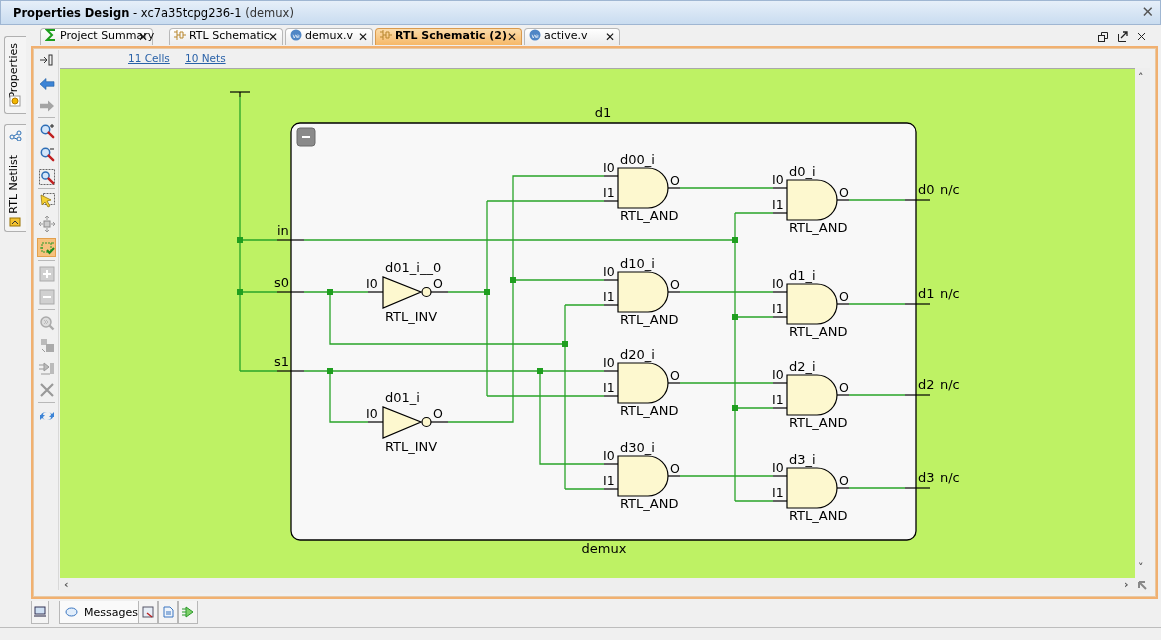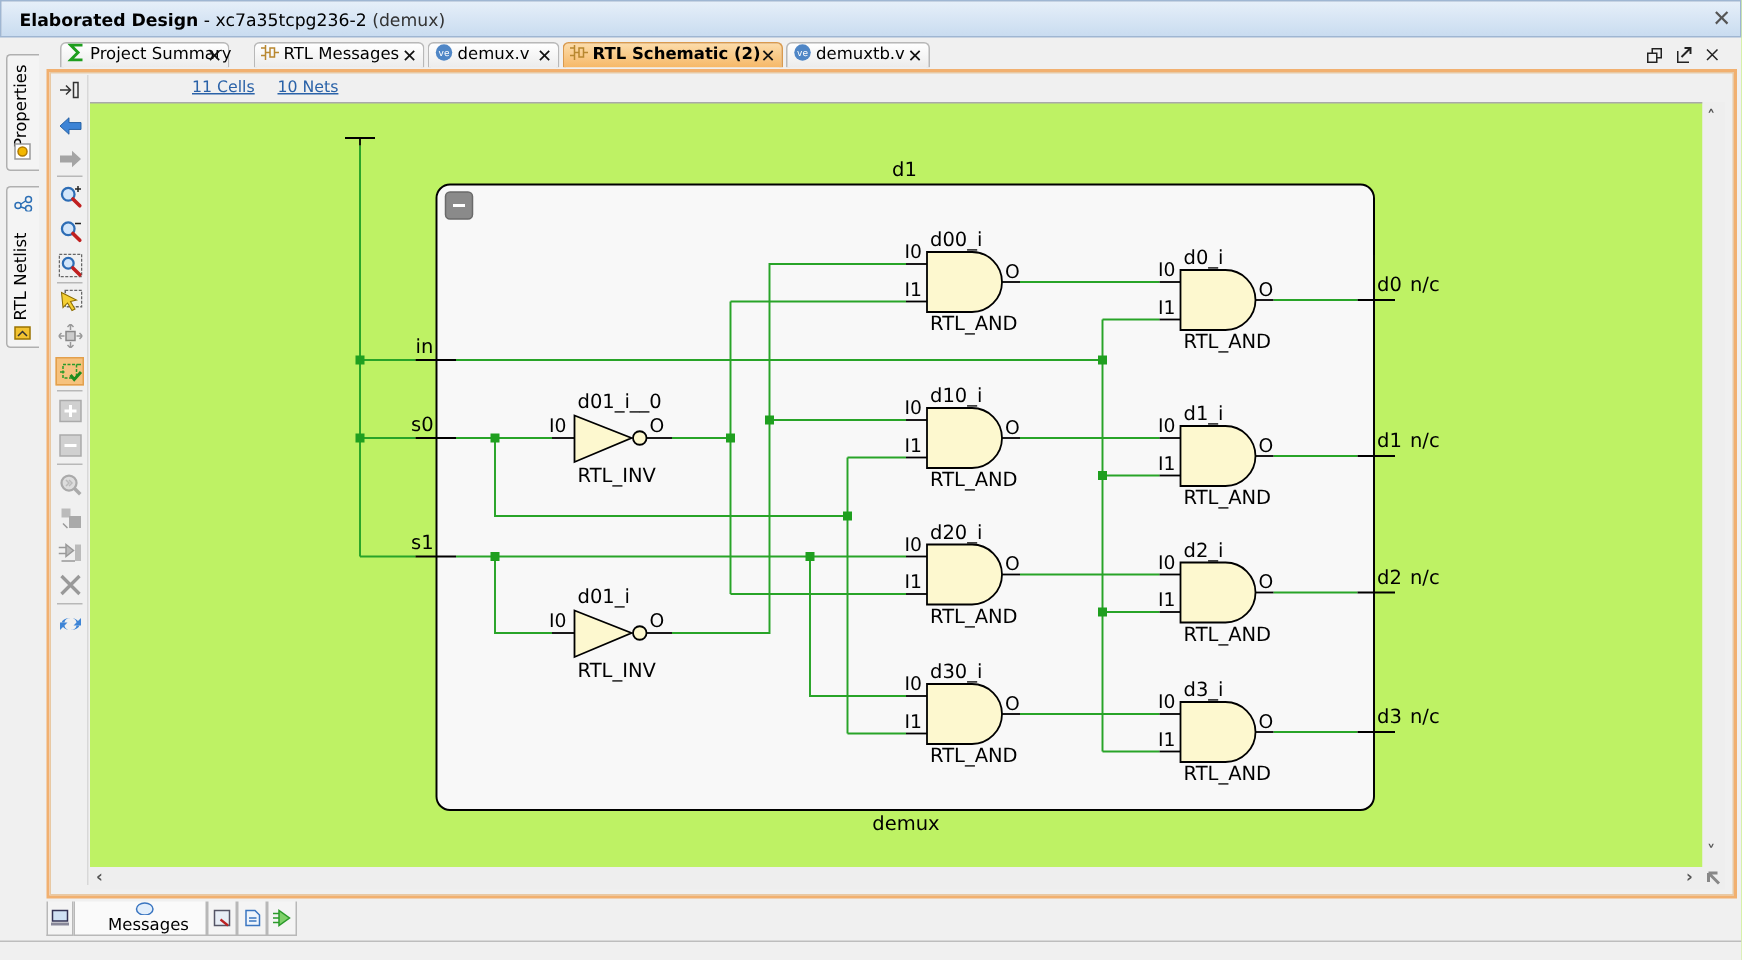--- a/index.html
+++ b/index.html
@@ -38,21 +38,21 @@
   
   #bottomtabs{left:31px;top:601px;width:200px;height:23px;}
   .btab{position:absolute;top:0;height:23px;border:1px solid #b8b8b8;border-top:none;background:#f4f4f4;box-sizing:border-box;display:flex;align-items:center;justify-content:center;cursor:pointer;}
   #statusbar{left:0;top:627px;width:1161px;height:13px;border-top:1px solid #bdbdbd;background:#f0f0f0;}
   svg text{font-family:"DejaVu Sans",sans-serif;}
 </style>
 </head>
 <body>
 
 <div id="titlebar" class="abs">
-  <span class="t"><span class="bold">Elaborated Design</span><span> - </span><span>xc7a35tcpg236-2</span><span class="grey"> (demux)</span></span>
+  <span class="t"><span class="bold">Properties Design</span><span> - </span><span>xc7a35tcpg236-1</span><span class="grey"> (demux)</span></span>
   <span class="close"><span>✕</span></span>
 </div>
 
 <div class="sidetab" style="top:36px;height:76px;">
   <span class="vt" style="top:6px;">Properties</span>
   <svg class="abs" style="left:4px;top:58px;" width="12" height="12">
       <rect x="1" y="1" width="10" height="10" fill="#fff" stroke="#999"></rect>
       <circle cx="6" cy="6" r="3" fill="#f2b700" stroke="#b07a00"></circle>
     </svg>
 </div>
@@ -73,41 +73,41 @@
 <div id="tabbar" class="abs">
   <div class="tab" style="left:9px;width:113px;">
     <svg class="ico" viewBox="0 0 12 12">
         <path d="M10 1H2l5 5-5 5h8" fill="none" stroke="#1e9e1e" stroke-width="2"></path>
       </svg><span class="lbl">Project Summary</span>
     <span class="x">✕</span>
   </div>
   <div class="tab" style="left:138px;width:114px;">
     <svg class="ico" viewBox="0 0 12 12">
         <path d="M0 3h3M0 8h3M3 1v10M3 6h3M6 3h3v6H6zM9 6h3" fill="none" stroke="#b8872f"></path>
-      </svg><span class="lbl">RTL Messages</span>
+      </svg><span class="lbl">RTL Schematic</span>
     <span class="x">✕</span>
   </div>
   <div class="tab" style="left:254px;width:88px;">
     <svg class="ico" viewBox="0 0 12 12">
         <circle cx="6" cy="6" r="5.5" fill="#4f86c6"></circle>
         <text x="6" y="8.5" font-size="6" fill="#fff" text-anchor="middle">ve</text>
       </svg><span class="lbl">demux.v</span>
     <span class="x">✕</span>
   </div>
   <div class="tab active" style="left:344px;width:147px;">
     <svg class="ico" viewBox="0 0 12 12">
         <path d="M0 3h3M0 8h3M3 1v10M3 6h3M6 3h3v6H6zM9 6h3" fill="none" stroke="#b8872f"></path>
       </svg><span class="lbl">RTL Schematic (2)</span>
     <span class="x">✕</span>
   </div>
   <div class="tab" style="left:493px;width:96px;">
     <svg class="ico" viewBox="0 0 12 12">
         <circle cx="6" cy="6" r="5.5" fill="#4f86c6"></circle>
         <text x="6" y="8.5" font-size="6" fill="#fff" text-anchor="middle">ve</text>
-      </svg><span class="lbl">demuxtb.v</span>
+      </svg><span class="lbl">active.v</span>
     <span class="x">✕</span>
   </div>
   <svg class="winbtn" style="left:1066px;" viewBox="0 0 13 13">
       <rect x="1.5" y="5.5" width="6" height="6" fill="none" stroke="#222"></rect>
       <path d="M4.5 5.5v-3h6v6h-3" fill="none" stroke="#222"></path>
     </svg>
   <svg class="winbtn" style="left:1085px;" viewBox="0 0 13 13">
       <path d="M2.5 4v7.5h7.5" fill="none" stroke="#222"></path>
       <path d="M5 8l6-6M7 2h4v4" fill="none" stroke="#222" stroke-width="1.3"></path>
     </svg>
@@ -444,21 +444,21 @@
     </svg>
 </div>
 
 <div id="bottomtabs" class="abs">
   <div class="btab" style="left:0;width:18px;">
     <svg width="12" height="12">
         <rect x="1" y="1" width="10" height="7" fill="#cfe0f3" stroke="#335"></rect>
         <rect x="0" y="9" width="12" height="2" fill="#889"></rect>
       </svg>
   </div>
-  <div class="btab" style="left:18px;width:89px;justify-content:flex-start;padding-left:5px;background:#fafafa;flex-direction:column;">
+  <div class="btab" style="left:28px;width:89px;justify-content:flex-start;padding-left:5px;background:#fafafa;">
     <svg width="13" height="11">
         <ellipse cx="6.5" cy="5" rx="5.5" ry="4" fill="#e2eefb" stroke="#3a75c0"></ellipse>
       </svg>
     <span style="margin-left:6px;">Messages</span>
   </div>
   <div class="btab" style="left:107px;width:20px;">
     <svg width="12" height="12">
         <rect x="1" y="1" width="10" height="10" fill="#e8eef6" stroke="#556"></rect>
         <path d="M5 7l5 4" stroke="#b22" stroke-width="1.5"></path>
       </svg>

